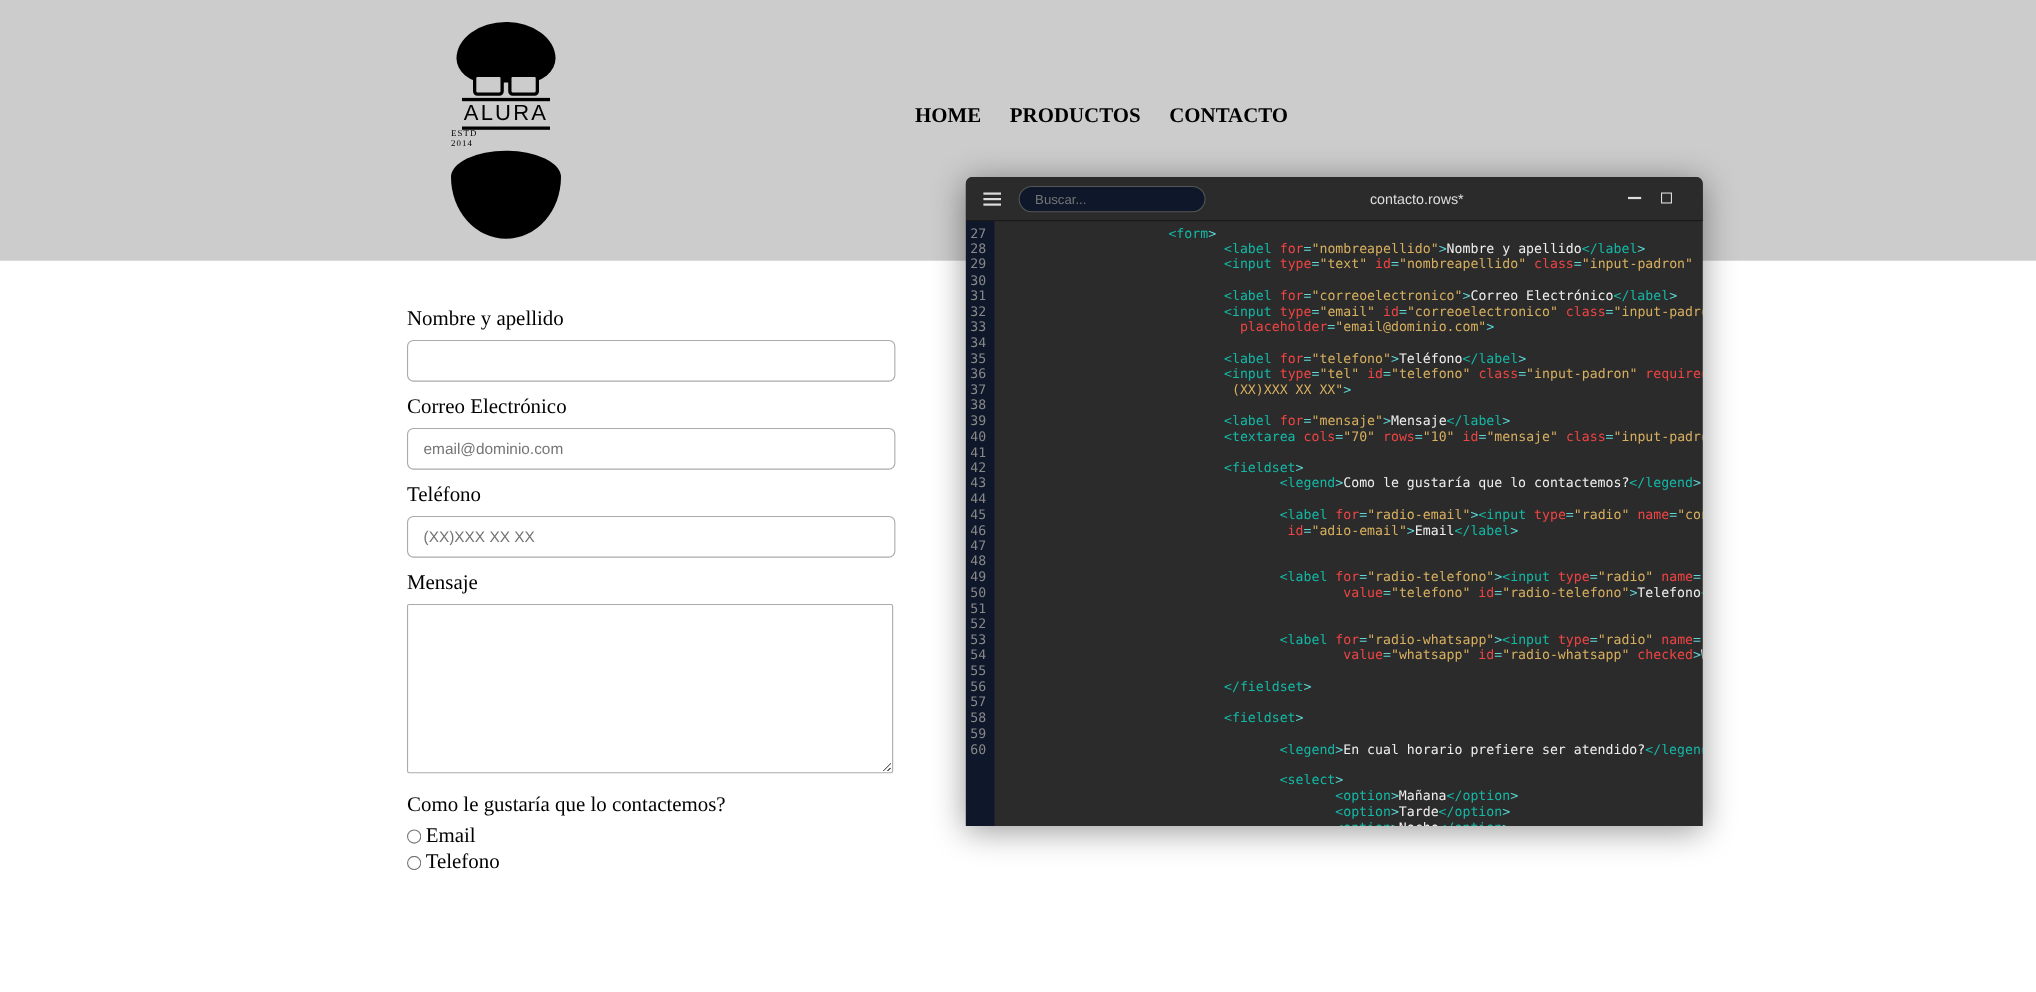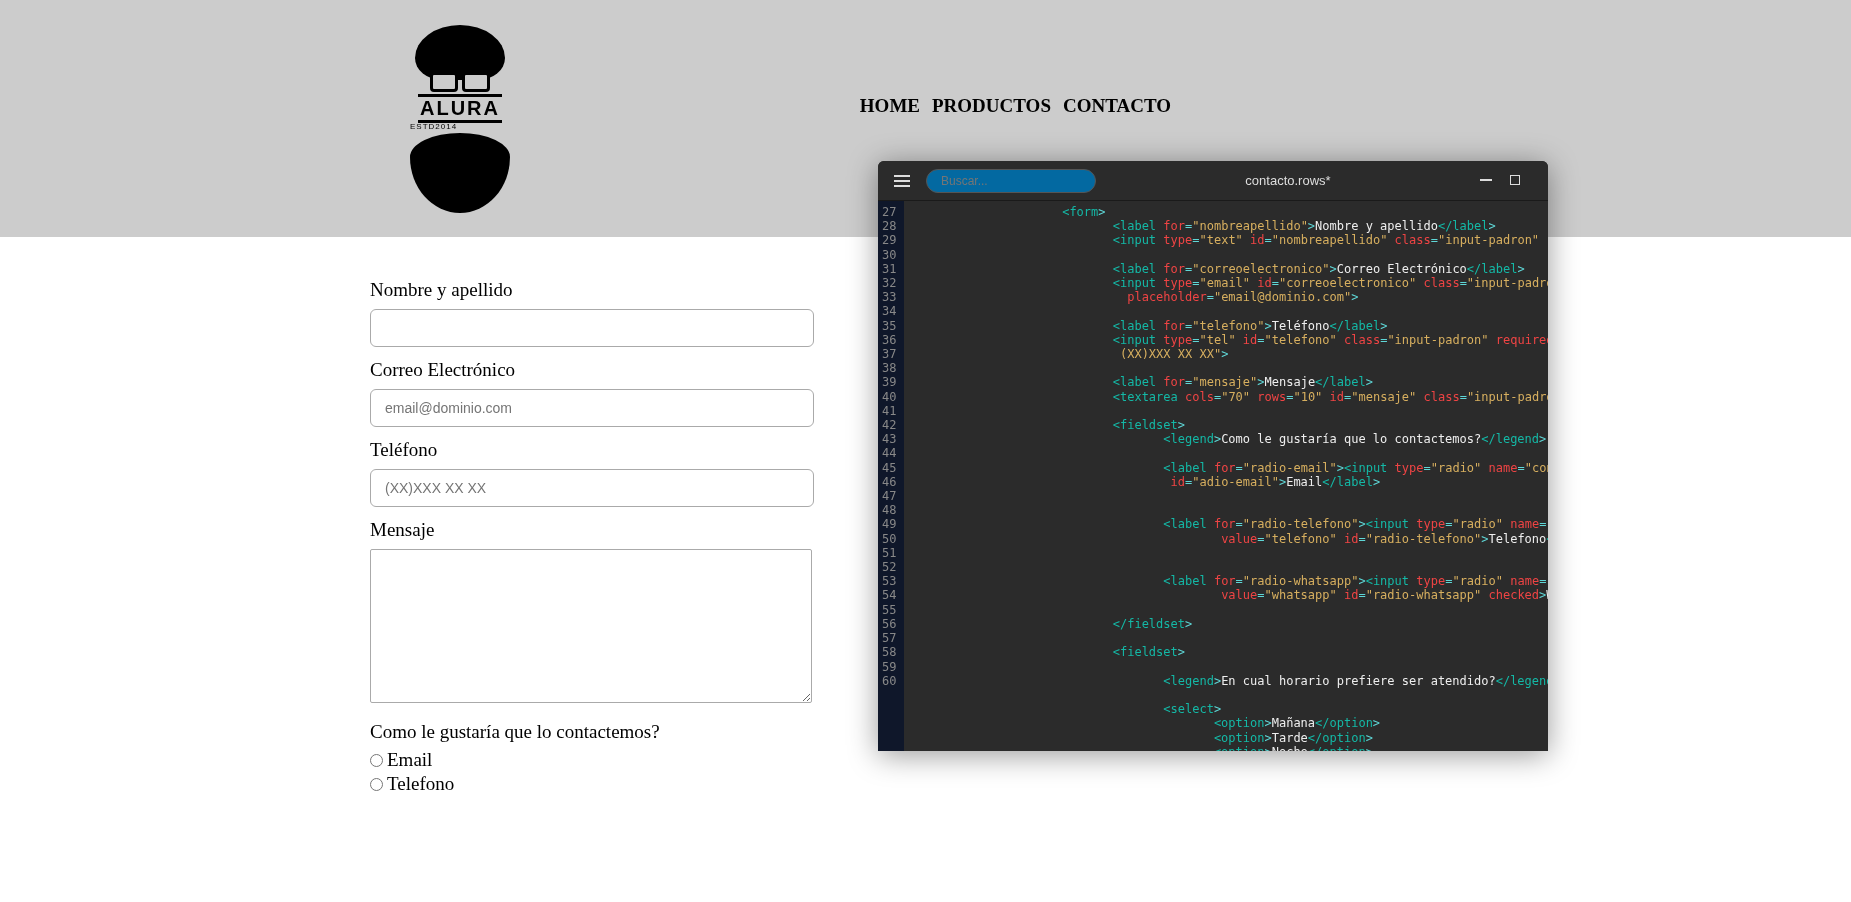--- a/index.html
+++ b/index.html
@@ -40,38 +40,39 @@
   }
   .logo-glasses span {
     width: 28px;
     height: 20px;
     border: 3px solid #000;
     border-radius: 4px;
     background: #ccc;
   }
   .logo-text {
     font-family: Arial, sans-serif;
-    font-weight: 700;
+    font-weight: 400;
     font-size: 20px;
     letter-spacing: 2px;
     color: #000;
     margin-top: 2px;
     border-top: 3px solid #000;
     border-bottom: 3px solid #000;
     padding: 0 2px;
     position: relative;
   }
   .logo-sub {
-    font-family: Liberation Sans, sans-serif;
+    font-family: Liberation Serif, serif;
     font-size: 8px;
     letter-spacing: 1px;
     display: flex;
     justify-content: flex-start;
     width: 100px;
     margin-top: -1px;
+    flex-direction: column;
   }
   .logo-beard {
     width: 100px;
     height: 80px;
     background: #000;
     border-radius: 50% 50% 50% 50% / 30% 30% 70% 70%;
     margin-top: 2px;
     position: relative;
   }
   .logo-beard::after {
@@ -83,21 +84,21 @@
     width: 40px;
     height: 14px;
     background: #000;
     border-radius: 10px 10px 50% 50%;
   }
   .nav {
     position: absolute;
     right: 680px;
     top: 95px;
     display: flex;
-    gap: 12px;
+    gap: 26px;
     font-family: Georgia, serif;
     font-size: 19px;
     font-weight: bold;
   }
   .nav a { color: #000; text-decoration: none; }
 
   .form-area {
     padding: 30px 0 0 370px;
     width: 820px;
   }
@@ -170,21 +171,21 @@
     padding: 6px;
     cursor: pointer;
   }
   .hamburger span {
     width: 16px;
     height: 2px;
     background: #ddd;
   }
   .editor-search {
     margin-left: 10px;
-    background: #0369a1;
+    background: #0f172a;
     border: 1px solid #555;
     border-radius: 14px;
     padding: 4px 14px;
     width: 170px;
     color: #bbb;
     font-size: 12px;
     outline: none;
   }
   .editor-title {
     flex: 1;

